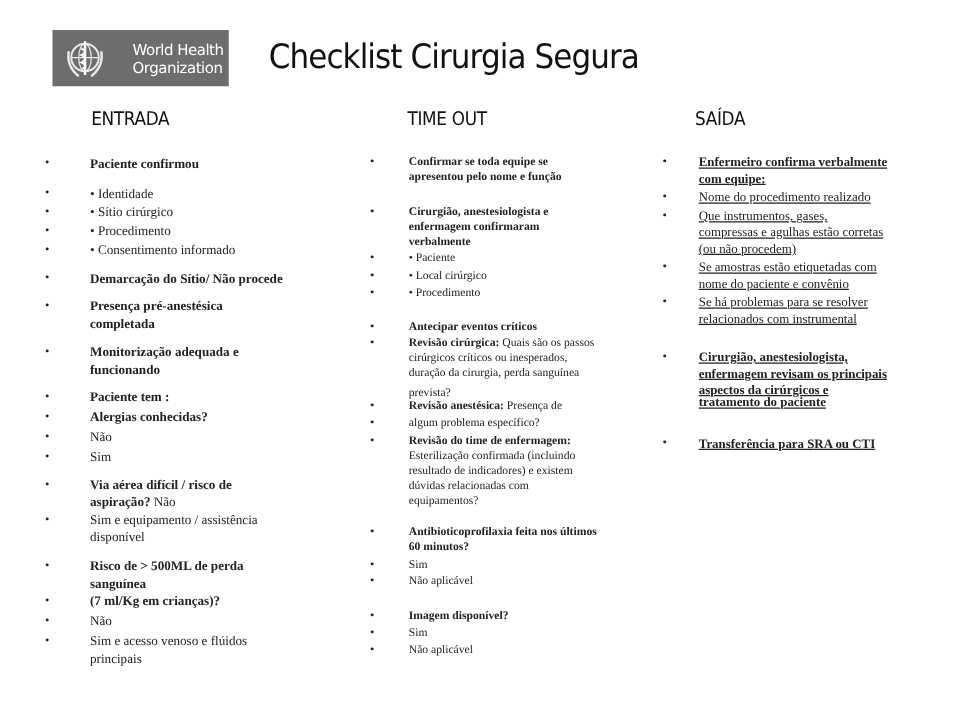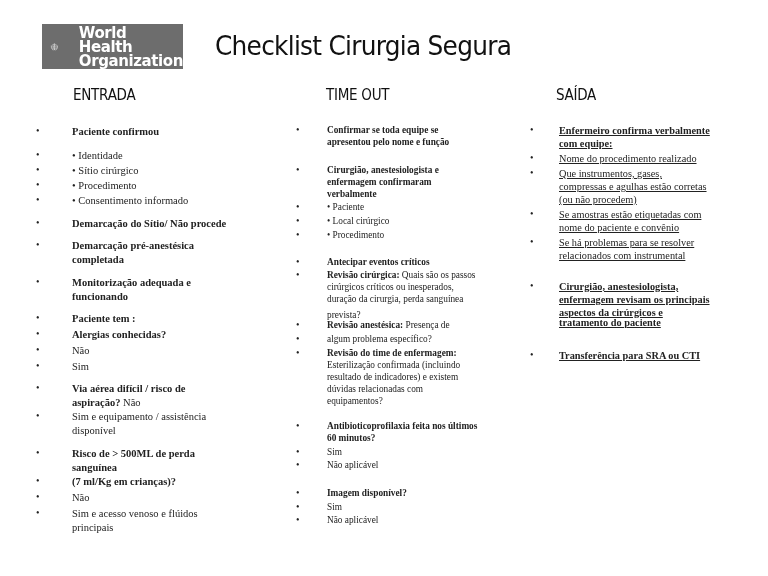--- a/index.html
+++ b/index.html
@@ -6,21 +6,21 @@
     body { width: 768px; height: 576px; position: relative; overflow: hidden; color: #111; }
     .logo {
       position: absolute; left: 42px; top: 24px; width: 141px; height: 45px;
       background: #6d6d6d; display: flex; align-items: center;
     }
     .logo-emblem {
       width: 36px; height: 36px; margin-left: 8px; position: relative;
     }
     .logo-text {
       margin-left: 20px; color: #ffffff; font-family: "DejaVu Sans", sans-serif;
-      font-weight: bold; font-size: 15px; line-height: 14px; letter-spacing: -0.4px;
+      font-weight: normal; font-size: 12px; line-height: 14px; letter-spacing: -0.4px;
     }
     .title {
       position: absolute; left: 215px; top: 30px;
       font-family: "DejaVu Sans", sans-serif; font-size: 27px; color: #111;
       letter-spacing: -0.8px; transform: scaleX(0.92); transform-origin: left top;
     }
     .col-head {
       position: absolute; top: 86px; font-family: "DejaVu Sans", sans-serif;
       font-size: 15px; color: #111; letter-spacing: -0.3px; transform: scaleX(0.9); transform-origin: left top;
     }
@@ -82,21 +82,21 @@
   <li style="top:194px">
       <span class="dot">•</span>
       <span class="txt">• Consentimento informado</span>
     </li>
   <li style="top:217px">
       <span class="dot">•</span>
       <span class="txt b">Demarcação do Sítio/ Não procede</span>
     </li>
   <li style="top:239px">
       <span class="dot">•</span>
-      <span class="txt b">Demarcação pré-anestésica</span>
+      <span class="txt b">Presença pré-anestésica</span>
       <span class="txt b" style="top:14px">completada</span>
     </li>
   <li style="top:276px">
       <span class="dot">•</span>
       <span class="txt b">Monitorização adequada e</span>
       <span class="txt b" style="top:14px">funcionando</span>
     </li>
   <li style="top:312px">
       <span class="dot">•</span>
       <span class="txt b">Paciente tem :</span>

